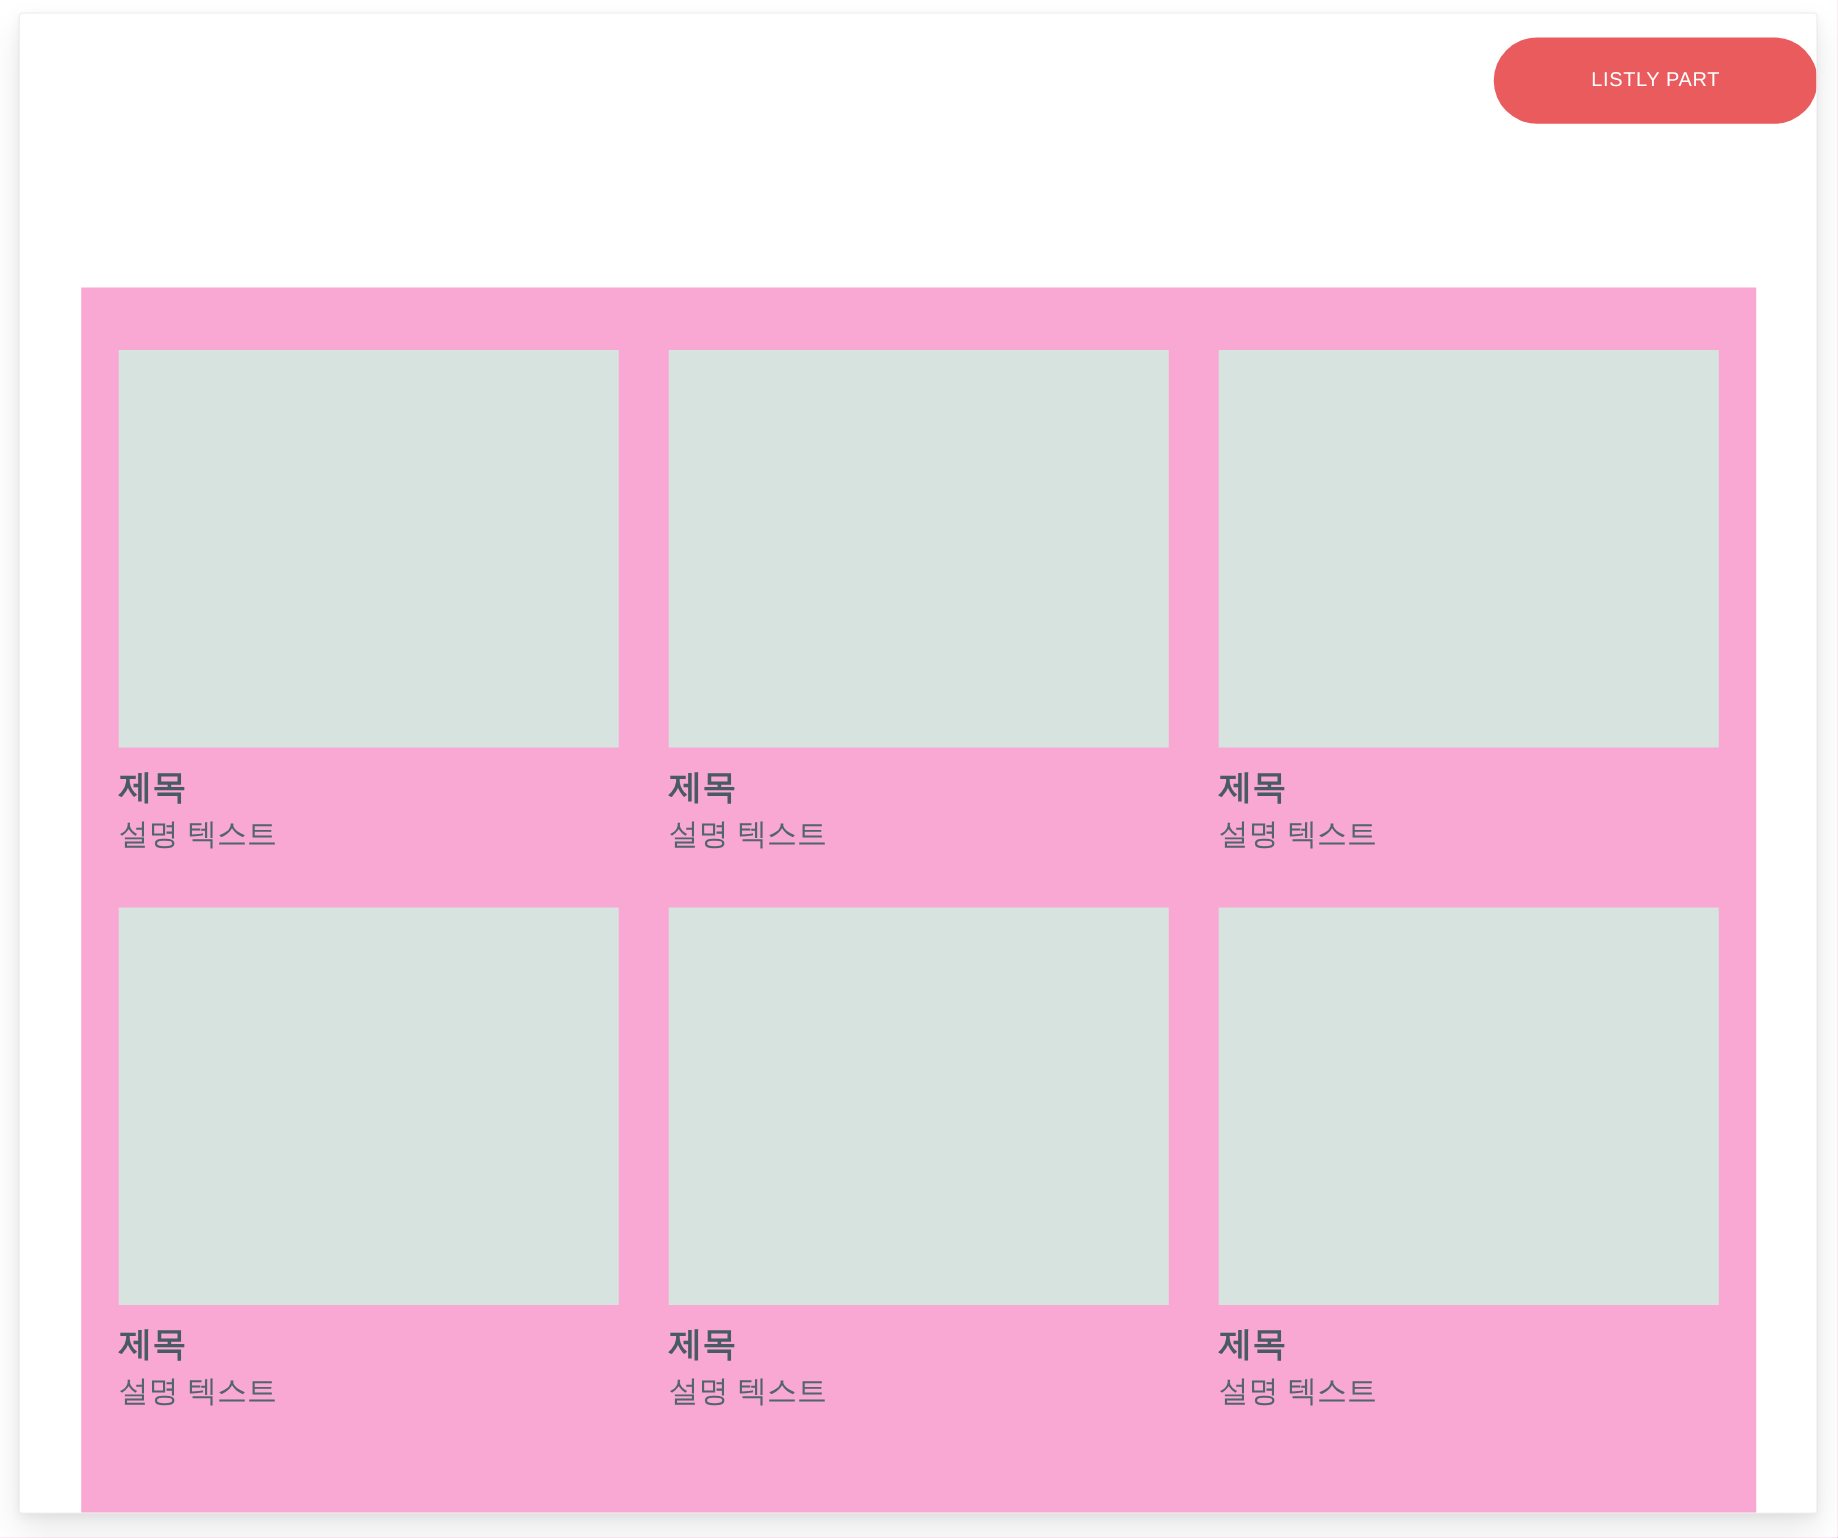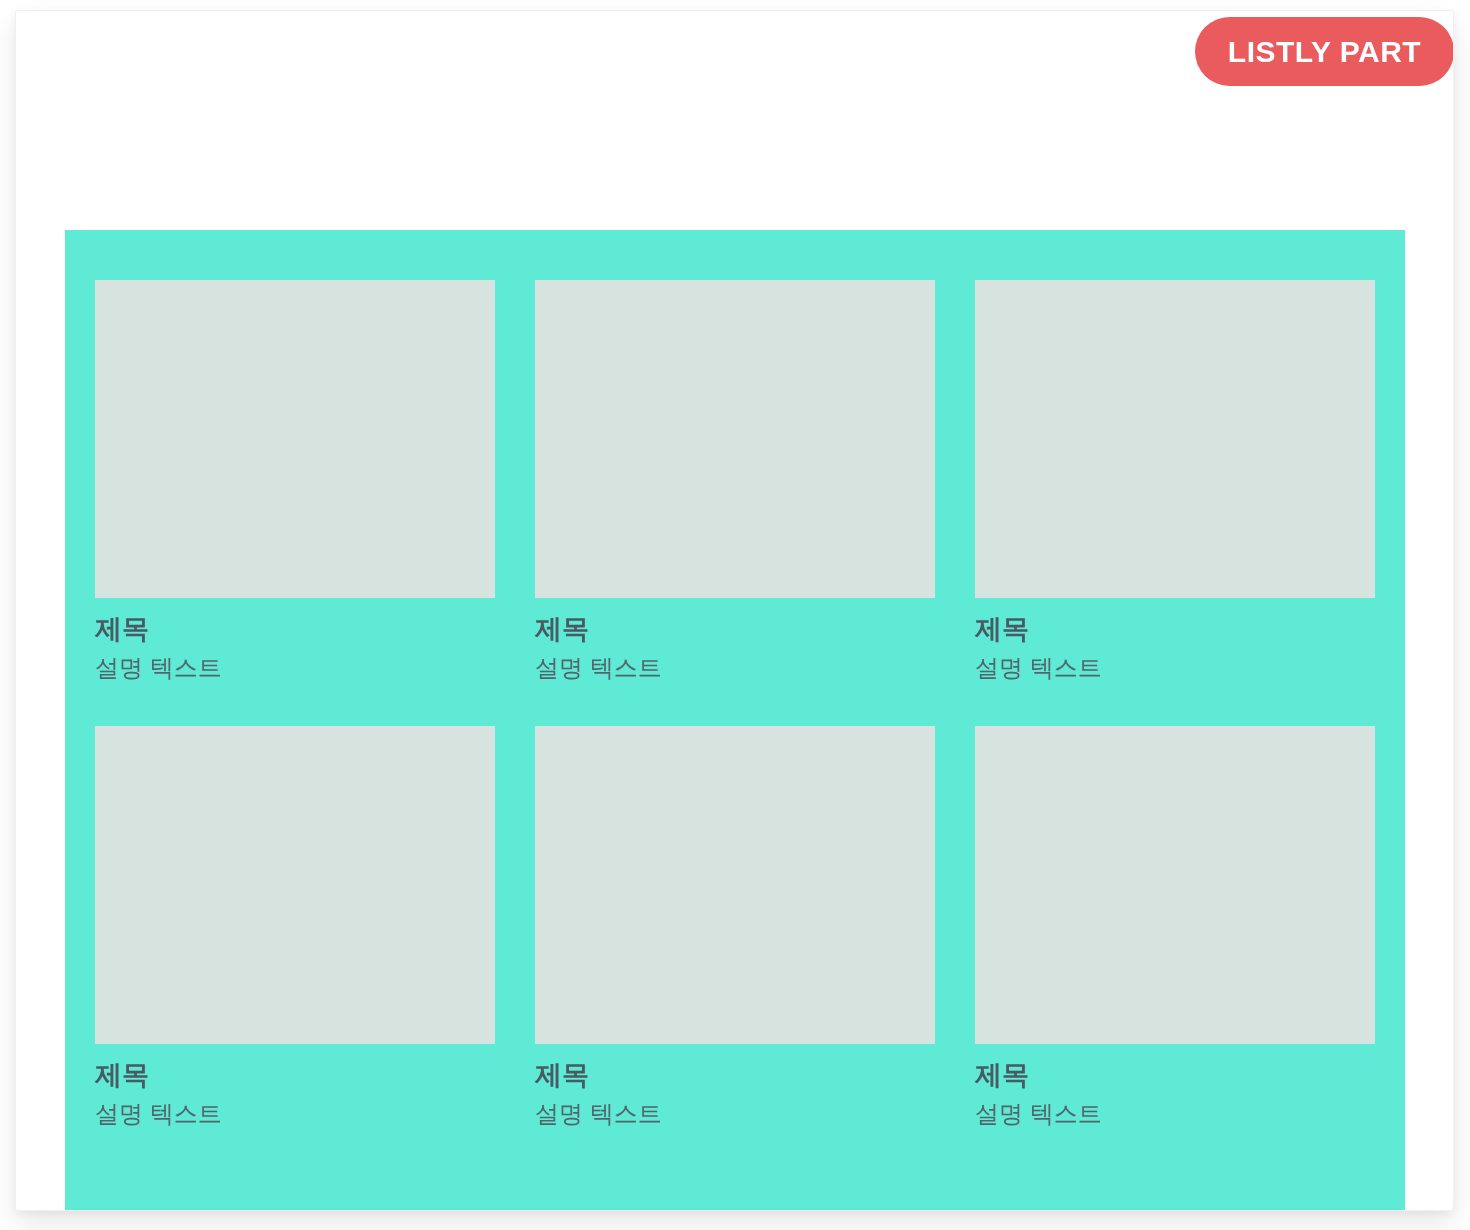--- a/index.html
+++ b/index.html
@@ -18,30 +18,30 @@
     width: 1439px;
     height: 1201px;
     background: #ffffff;
     border: 1px solid rgba(0,0,0,0.06);
     border-radius: 3px;
     box-shadow: 0 14px 30px rgba(0,0,0,0.09), 0 3px 8px rgba(0,0,0,0.05);
     overflow: hidden;
   }
   .badge {
     position: absolute;
-    top: 6px;
+    top: 19px;
     right: -1px;
     width: 259px;
     height: 69px;
     border-radius: 35px;
     display: flex;
     align-items: center;
     justify-content: center;
-    font-size: 30px;
-    font-weight: 700;
+    font-size: 16px;
+    font-weight: 400;
     letter-spacing: 0.5px;
     white-space: nowrap;
   }
   .section {
     position: absolute;
     left: 49px;
     top: 219px;
     width: 1340px;
     height: 982px;
     padding: 50px 30px 0 30px;
@@ -70,21 +70,21 @@
     font-weight: 400;
   }
 </style>
 </head>
 <body>
 
 <div class="page">
 
   <div class="badge" style="background-color: rgb(234, 91, 94); color: rgb(255, 255, 255);">LISTLY PART</div>
 
-  <div class="section" style="background-color: #5eead4;">
+  <div class="section" style="background-color: #f9a8d4;">
     <div class="grid">
 
       <div class="card">
         <div class="thumb" style="background-color: rgb(214, 227, 223);"></div>
         <div class="card-title" style="color: rgb(72, 90, 99);">제목</div>
         <div class="card-desc" style="color: rgb(82, 100, 108);">설명 텍스트</div>
       </div>
 
       <div class="card">
         <div class="thumb" style="background-color: rgb(214, 227, 223);"></div>

